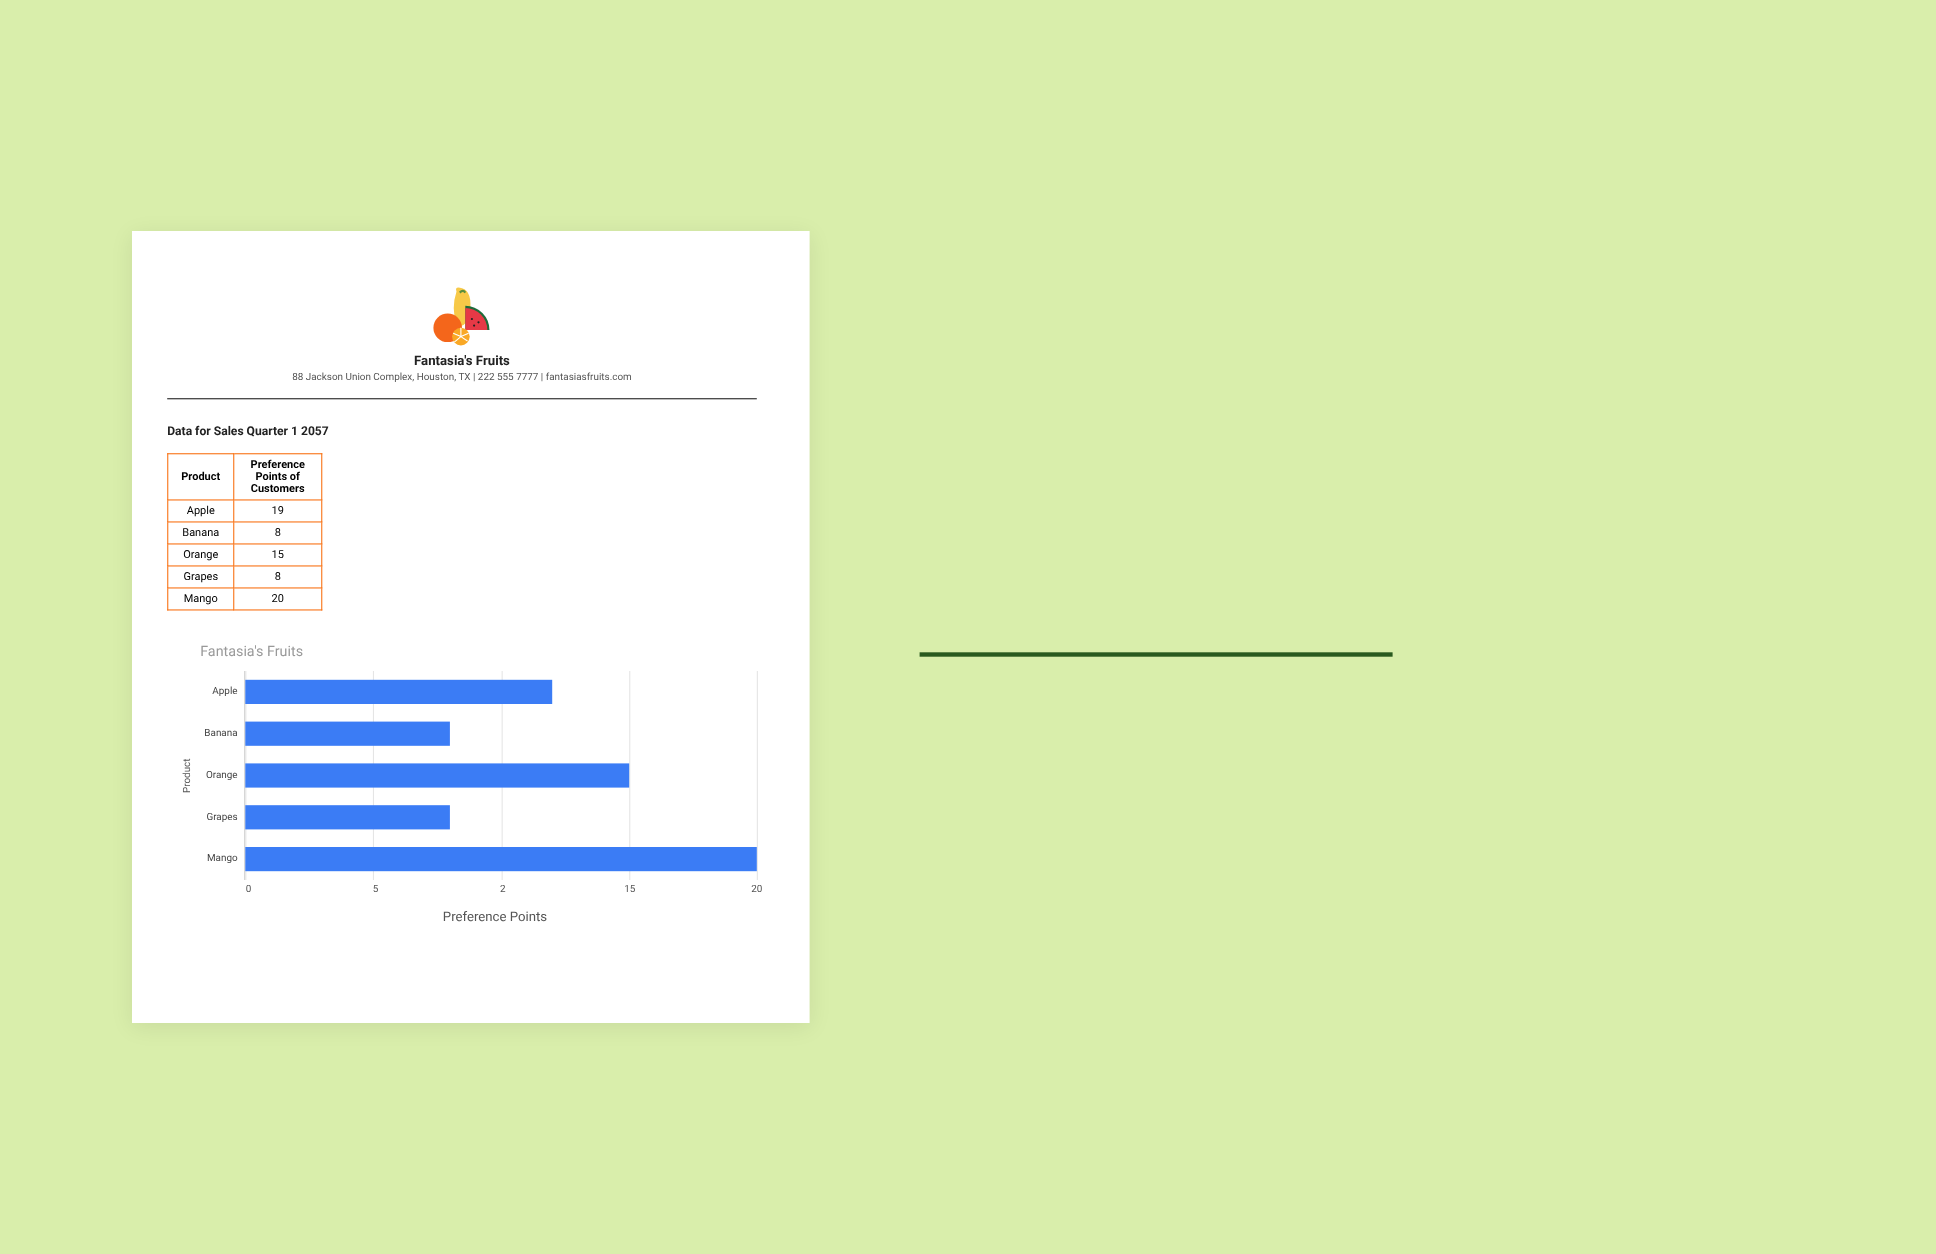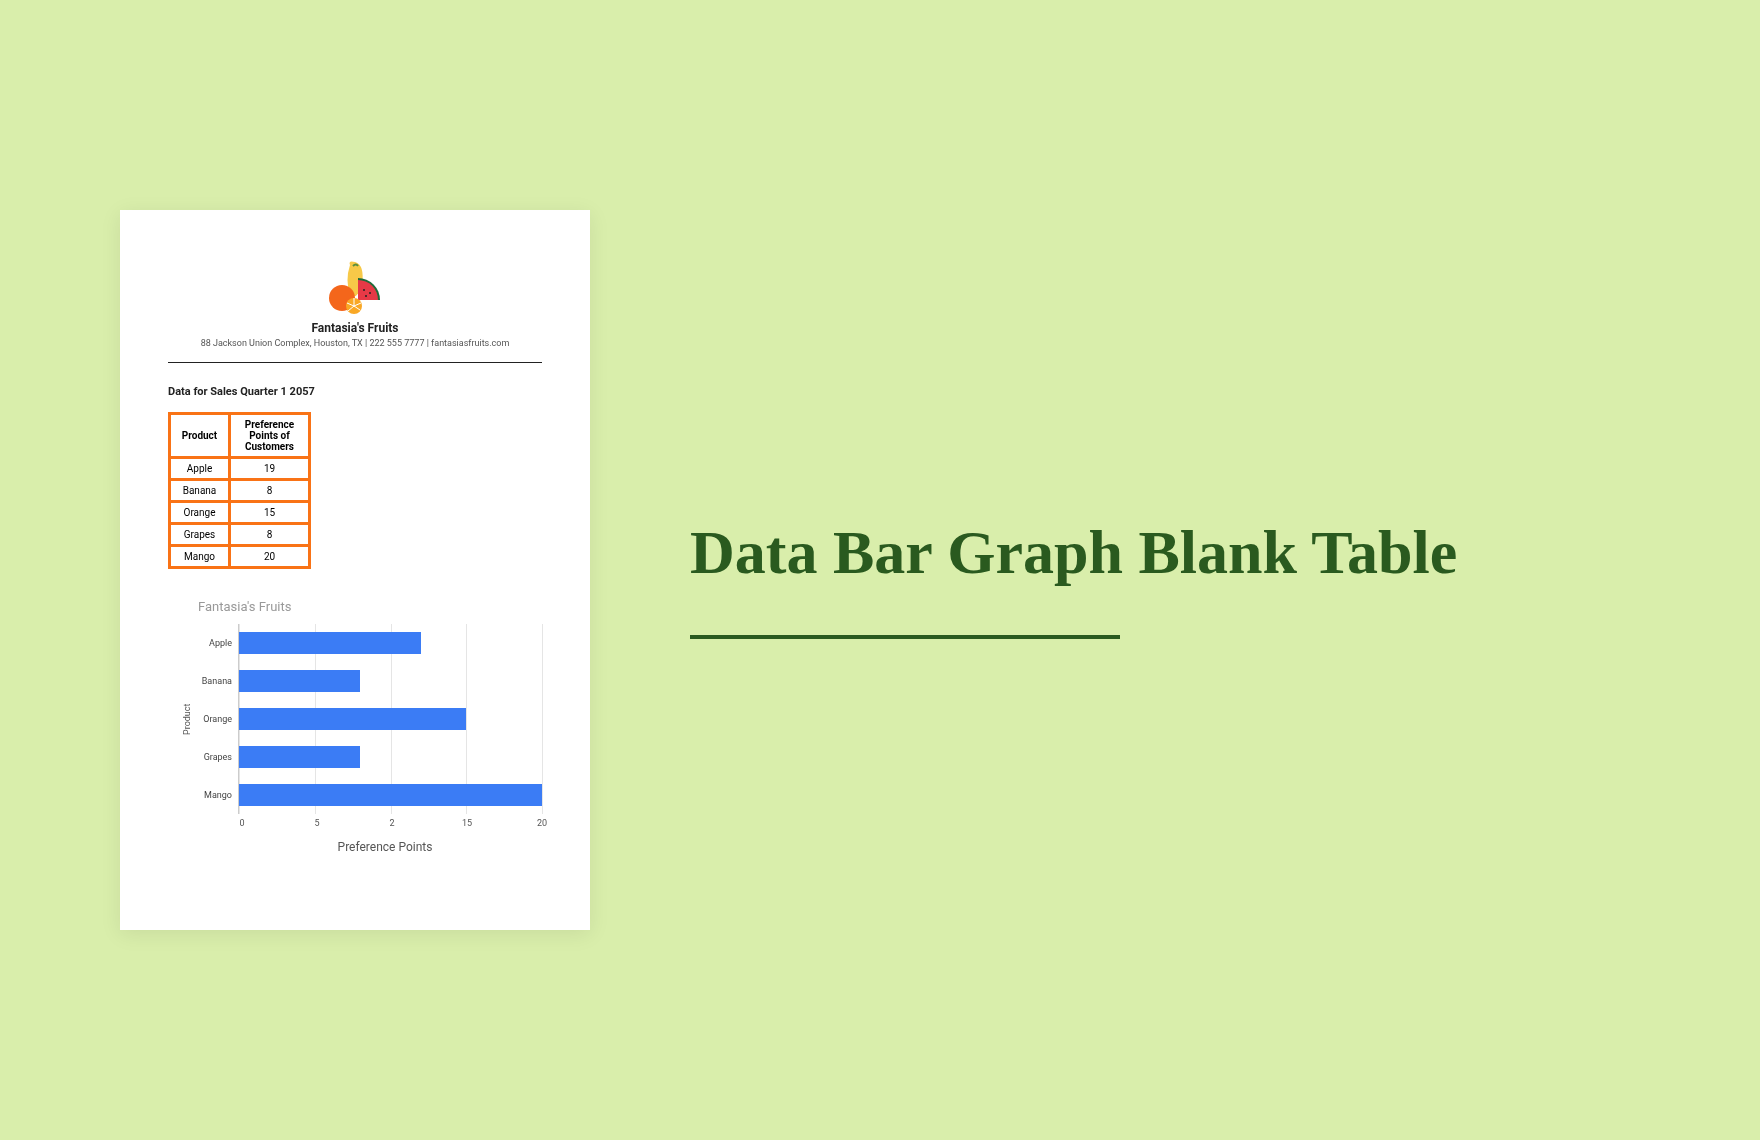--- a/index.html
+++ b/index.html
@@ -7,25 +7,25 @@
       width: 1760px;
       height: 1140px;
       background: #d9eeab;
       font-family: -apple-system, BlinkMacSystemFont, "Segoe UI", Roboto, sans-serif;
       display: flex;
       align-items: center;
       padding: 0 120px;
       gap: 100px;
     }
     .document {
-      width: 470px;
+      width: 616px;
       height: 720px;
       background: #fff;
       box-shadow: 0 4px 20px rgba(0,0,0,0.08);
-      padding: 50px 48px 40px 48px;
+      padding: 50px 48px 40px 32px;
       position: relative;
     }
     .logo-wrap {
       display: flex;
       flex-direction: column;
       align-items: center;
     }
     .logo {
       width: 70px;
       height: 55px;
@@ -52,21 +52,21 @@
       font-size: 11px;
       font-weight: 700;
       color: #222;
       margin-bottom: 14px;
     }
     .data-table {
       border-collapse: collapse;
       font-size: 10px;
     }
     .data-table th, .data-table td {
-      border: 3px solid #f97316;
+      border: 1px solid #f97316;
       padding: 4px 8px;
       text-align: center;
     }
     .data-table th {
       font-weight: 700;
       min-width: 60px;
     }
     .data-table td { min-width: 60px; }
     .chart-area {
       margin-top: 30px;
@@ -271,15 +271,14 @@
         <span class="x-tick" style="left: 25%;">5</span>
         <span class="x-tick" style="left: 50%;">2</span>
         <span class="x-tick" style="left: 75%;">15</span>
         <span class="x-tick" style="left: 100%;">20</span>
       </div>
     <div class="x-axis-label">Preference Points</div>
   </div>
 </div>
 
 <div class="info-panel">
-  <h1 class="info-title">Data Bar Graph Blank Table</h1>
   <hr class="info-hr">
 </div>
 
 </body></html>

